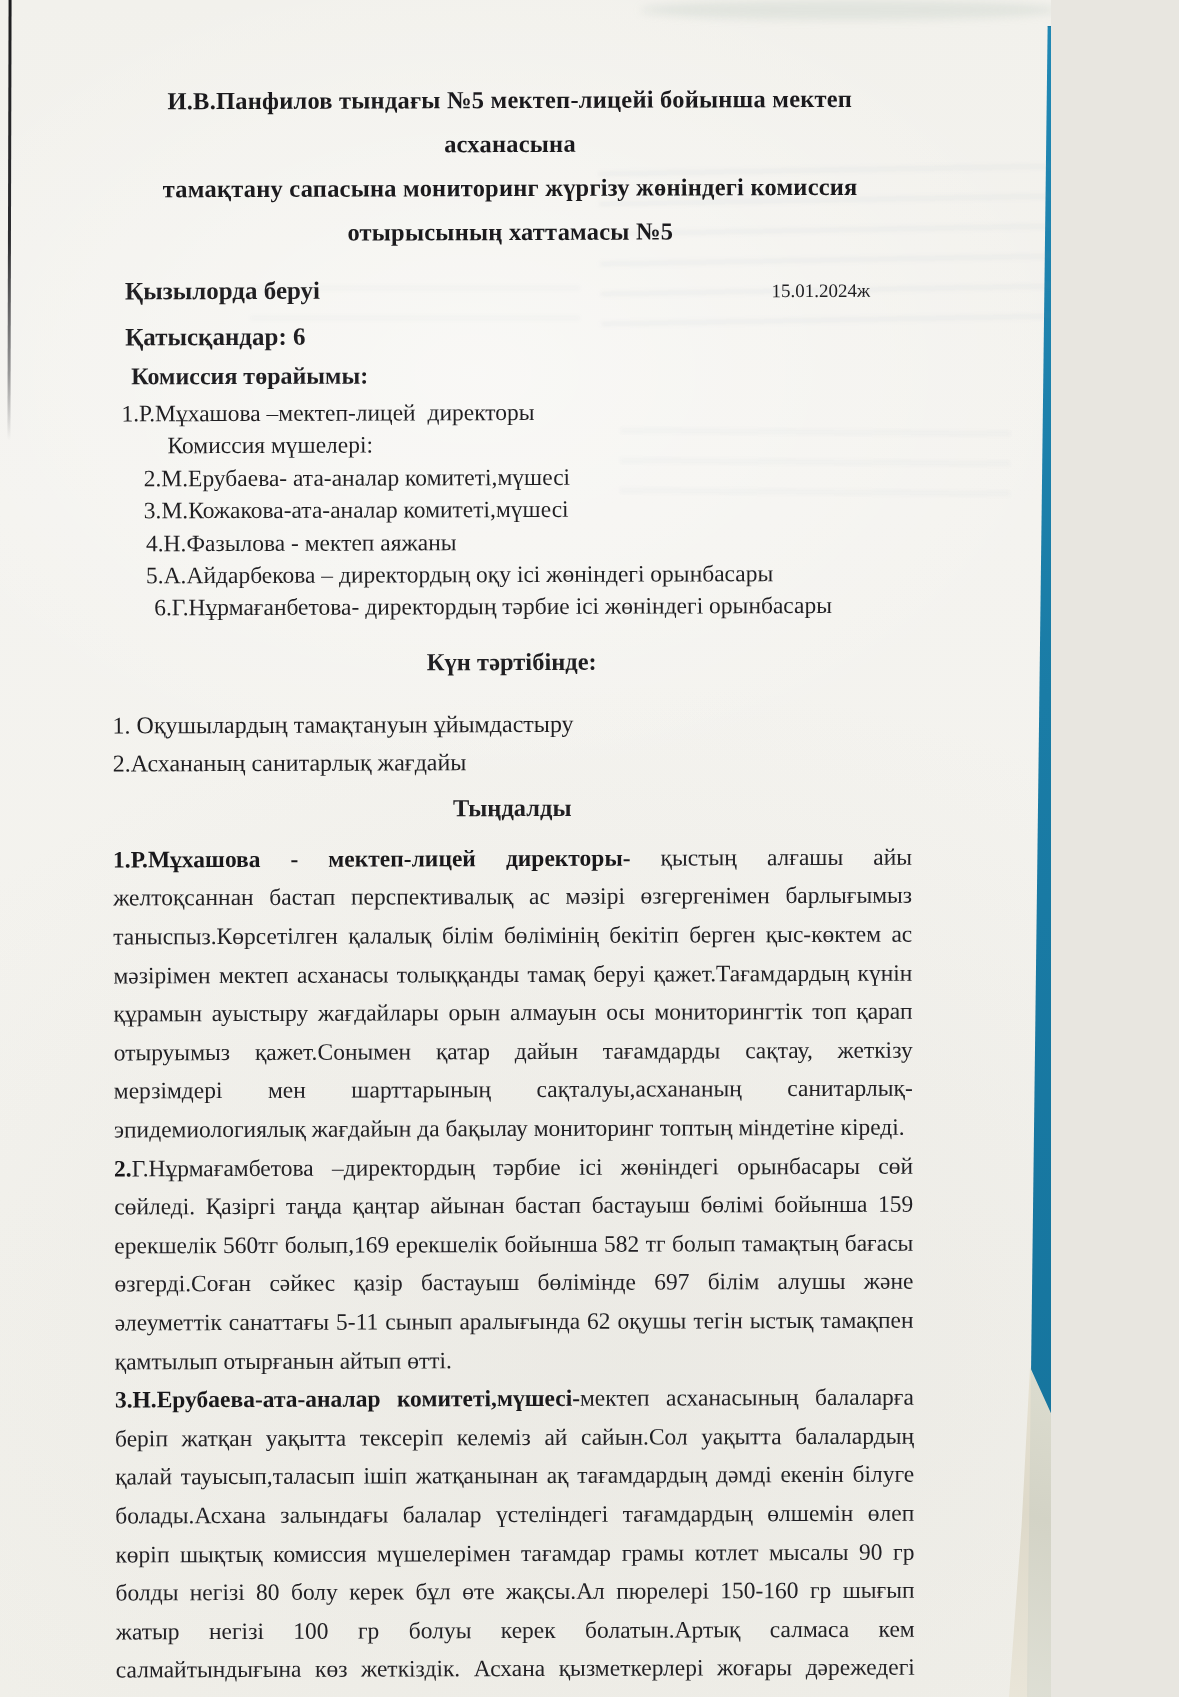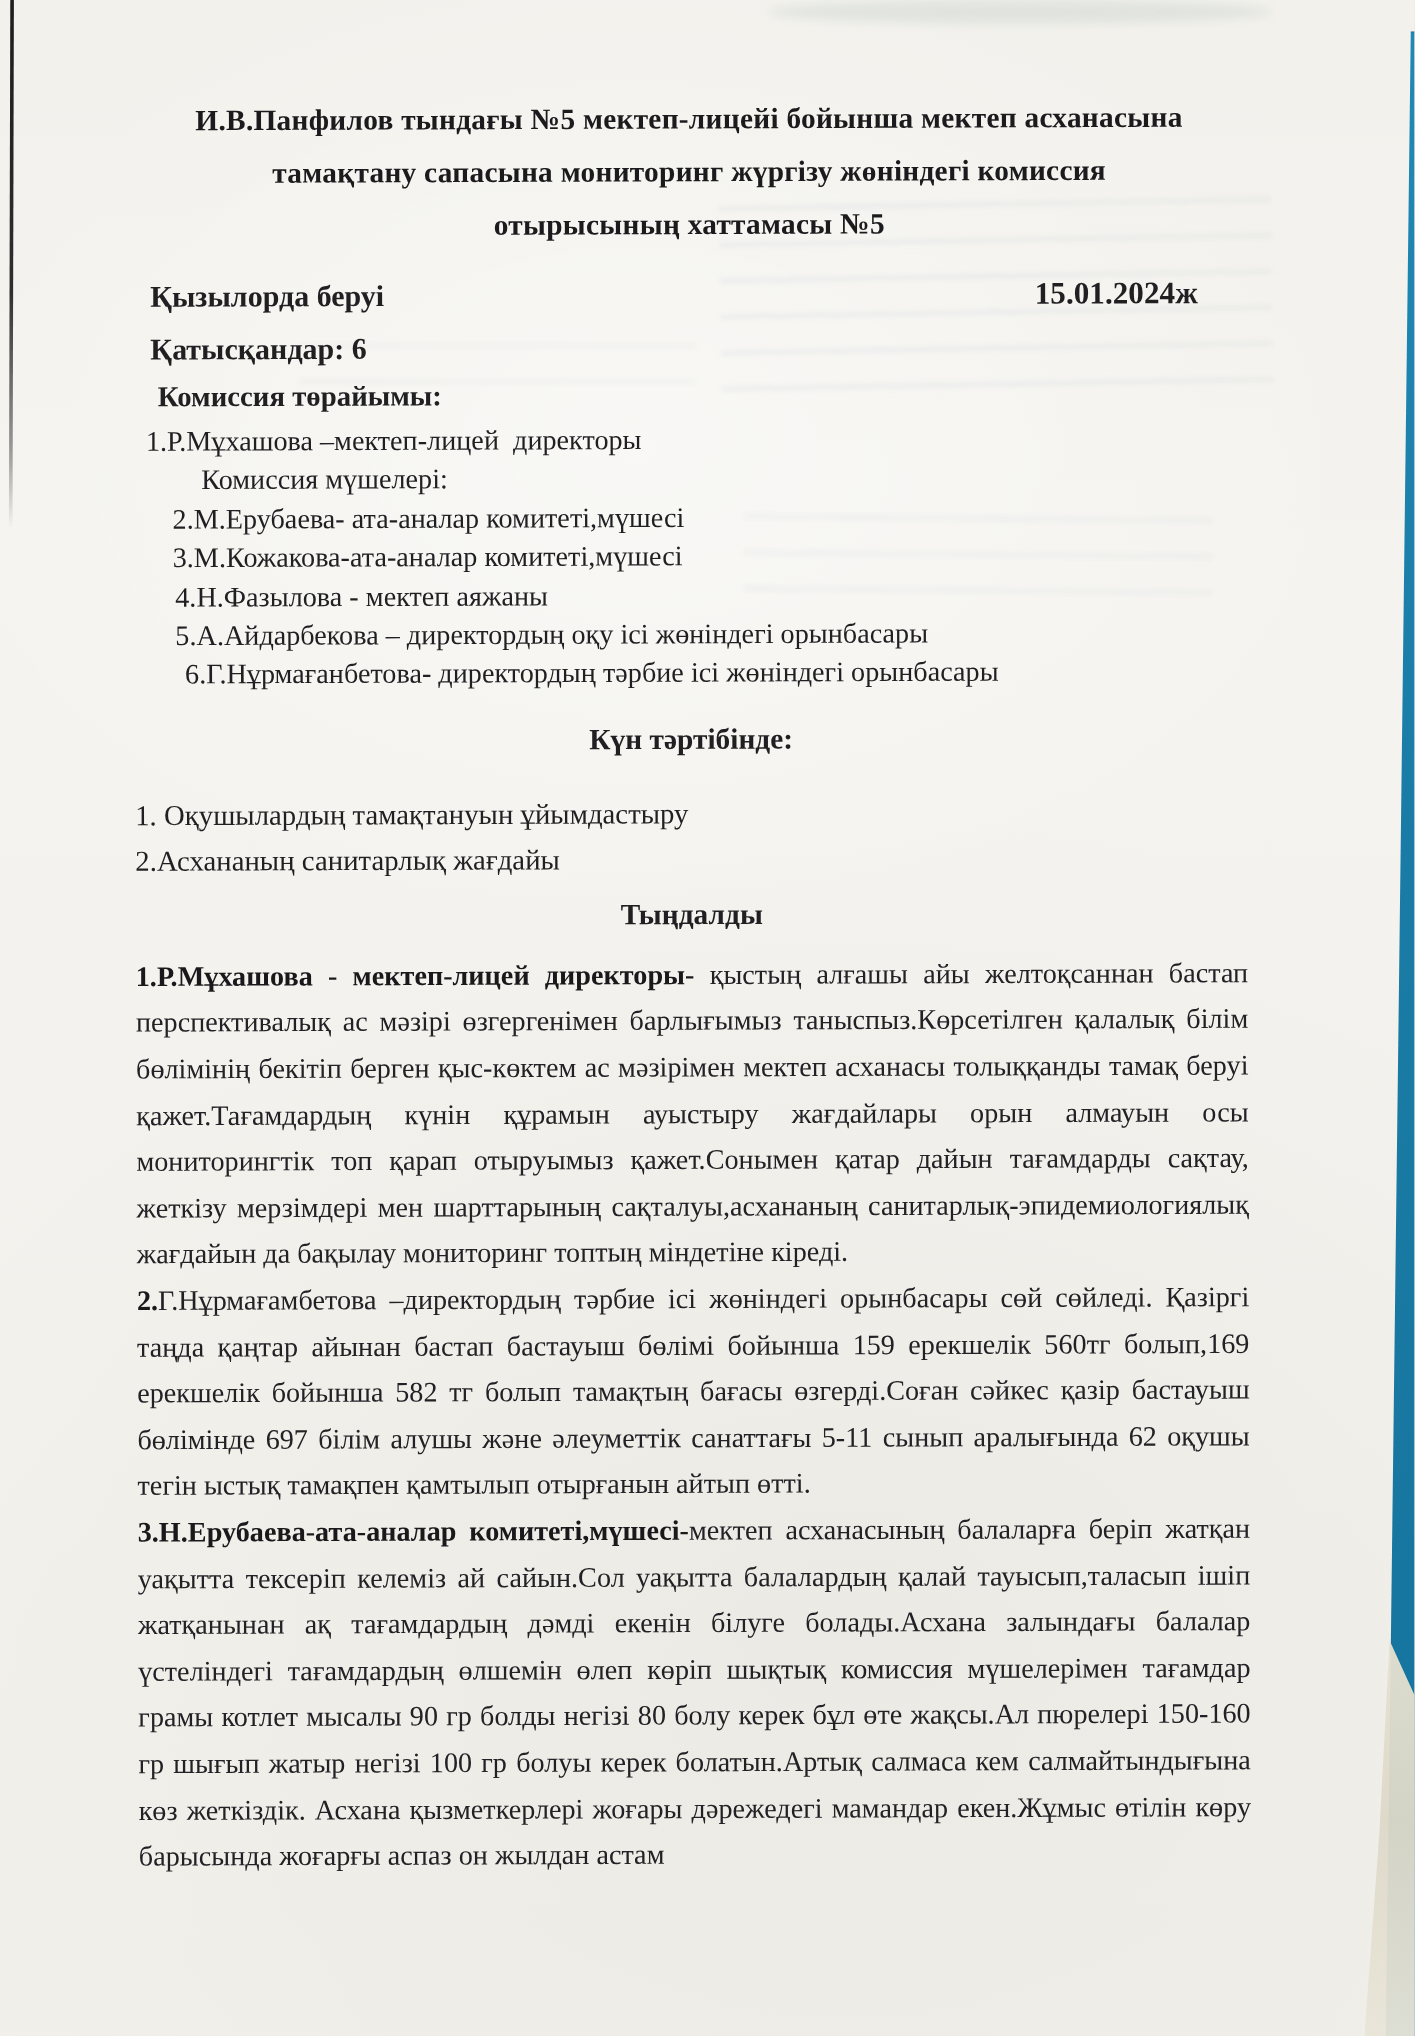--- a/index.html
+++ b/index.html
@@ -3,21 +3,21 @@
 <meta charset="utf-8">
 <style>
   html, body {
     margin: 0;
     padding: 0;
     background: #e8e6e0;
     font-family: "Liberation Serif", "DejaVu Serif", serif;
   }
   .scan {
     position: relative;
-    width: 1179px;
+    width: 1051px;
     height: 1697px;
     overflow: hidden;
     background:
       radial-gradient(ellipse 900px 600px at 45% 22%, rgba(255,255,255,0.45), rgba(255,255,255,0) 70%),
       radial-gradient(ellipse 1200px 900px at 60% 80%, rgba(222,220,214,0.35), rgba(255,255,255,0) 75%),
       linear-gradient(180deg, #f2f1ec 0%, #f4f3ef 30%, #f3f2ed 70%, #f1f0ea 100%);
     color: #201f22;
   }
   
   .edge-left {
@@ -86,21 +86,21 @@
   }
   .meta-row {
     margin-top: 18px;
     display: flex;
     justify-content: space-between;
     align-items: baseline;
     font-size: 25px;
     line-height: 36px;
   }
   .city { font-weight: bold; padding-left: 14px; }
-  .date { font-weight: bold; margin-right: 40px; font-size: 26px; }
+  .date { font-weight: normal; margin-right: 40px; font-size: 19px; }
   .participants {
     margin-top: 8px;
     font-weight: bold;
     font-size: 25px;
     line-height: 36px;
     padding-left: 14px;
   }
   .chair-heading {
     margin-top: 4px;
     font-weight: bold;

